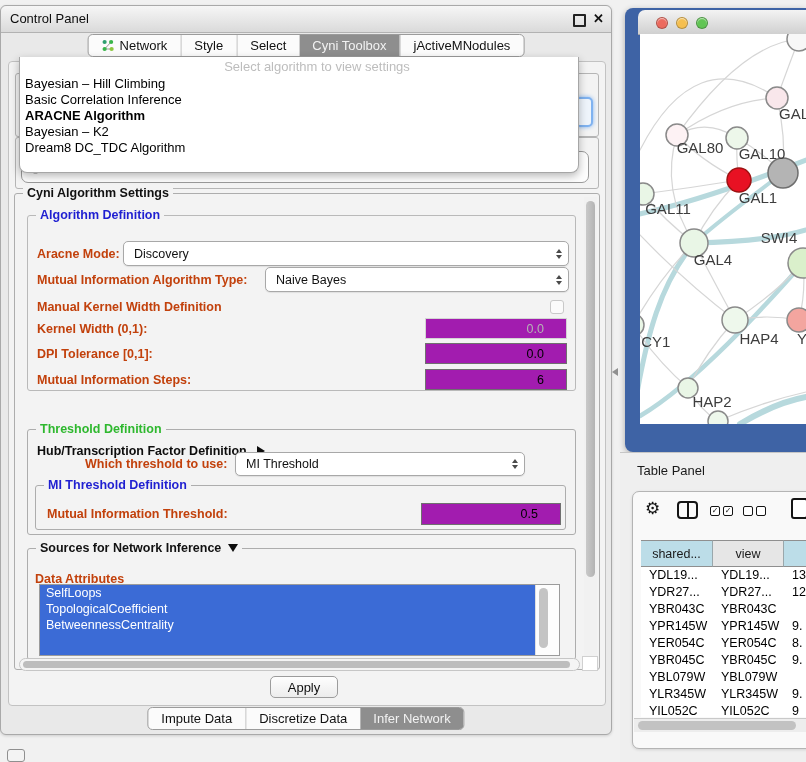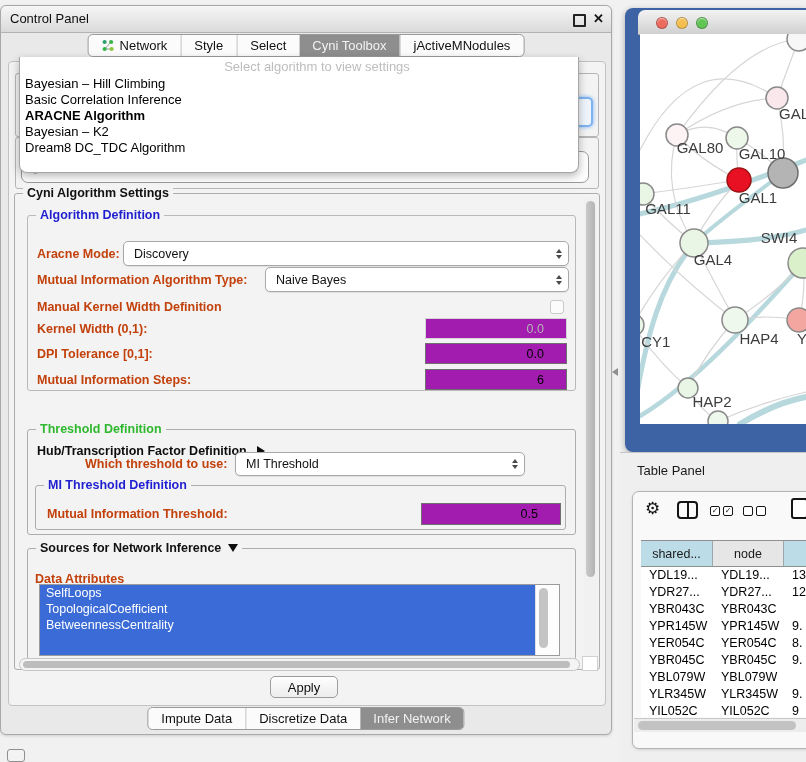--- a/index.html
+++ b/index.html
@@ -421,21 +421,21 @@
         <span class="mini-cb">✓</span>
       </span>
       <span id="tp-unchecks">
         <span class="mini-cb"></span>
         <span class="mini-cb"></span>
       </span>
       <span id="tp-doc"></span>
       <div id="tp-table">
         <div id="tp-header">
             <div class="tp-hcell" style="width: 72px; background: rgb(188, 221, 232);">shared...</div>
-            <div class="tp-hcell" style="width: 71px; background: rgb(230, 230, 230);">node</div>
+            <div class="tp-hcell" style="width: 71px; background: rgb(230, 230, 230);">view</div>
             <div class="tp-hcell" style="width: 64px; background: rgb(188, 221, 232);">A</div>
           </div>
         <div id="tp-rows">
             <div class="tp-row">
               <div class="tp-cell" style="width: 72px;">YDL19...</div>
               <div class="tp-cell" style="width: 71px;">YDL19...</div>
               <div class="tp-cell" style="width: 64px;">13</div>
             </div>
             <div class="tp-row">
               <div class="tp-cell" style="width: 72px;">YDR27...</div>

